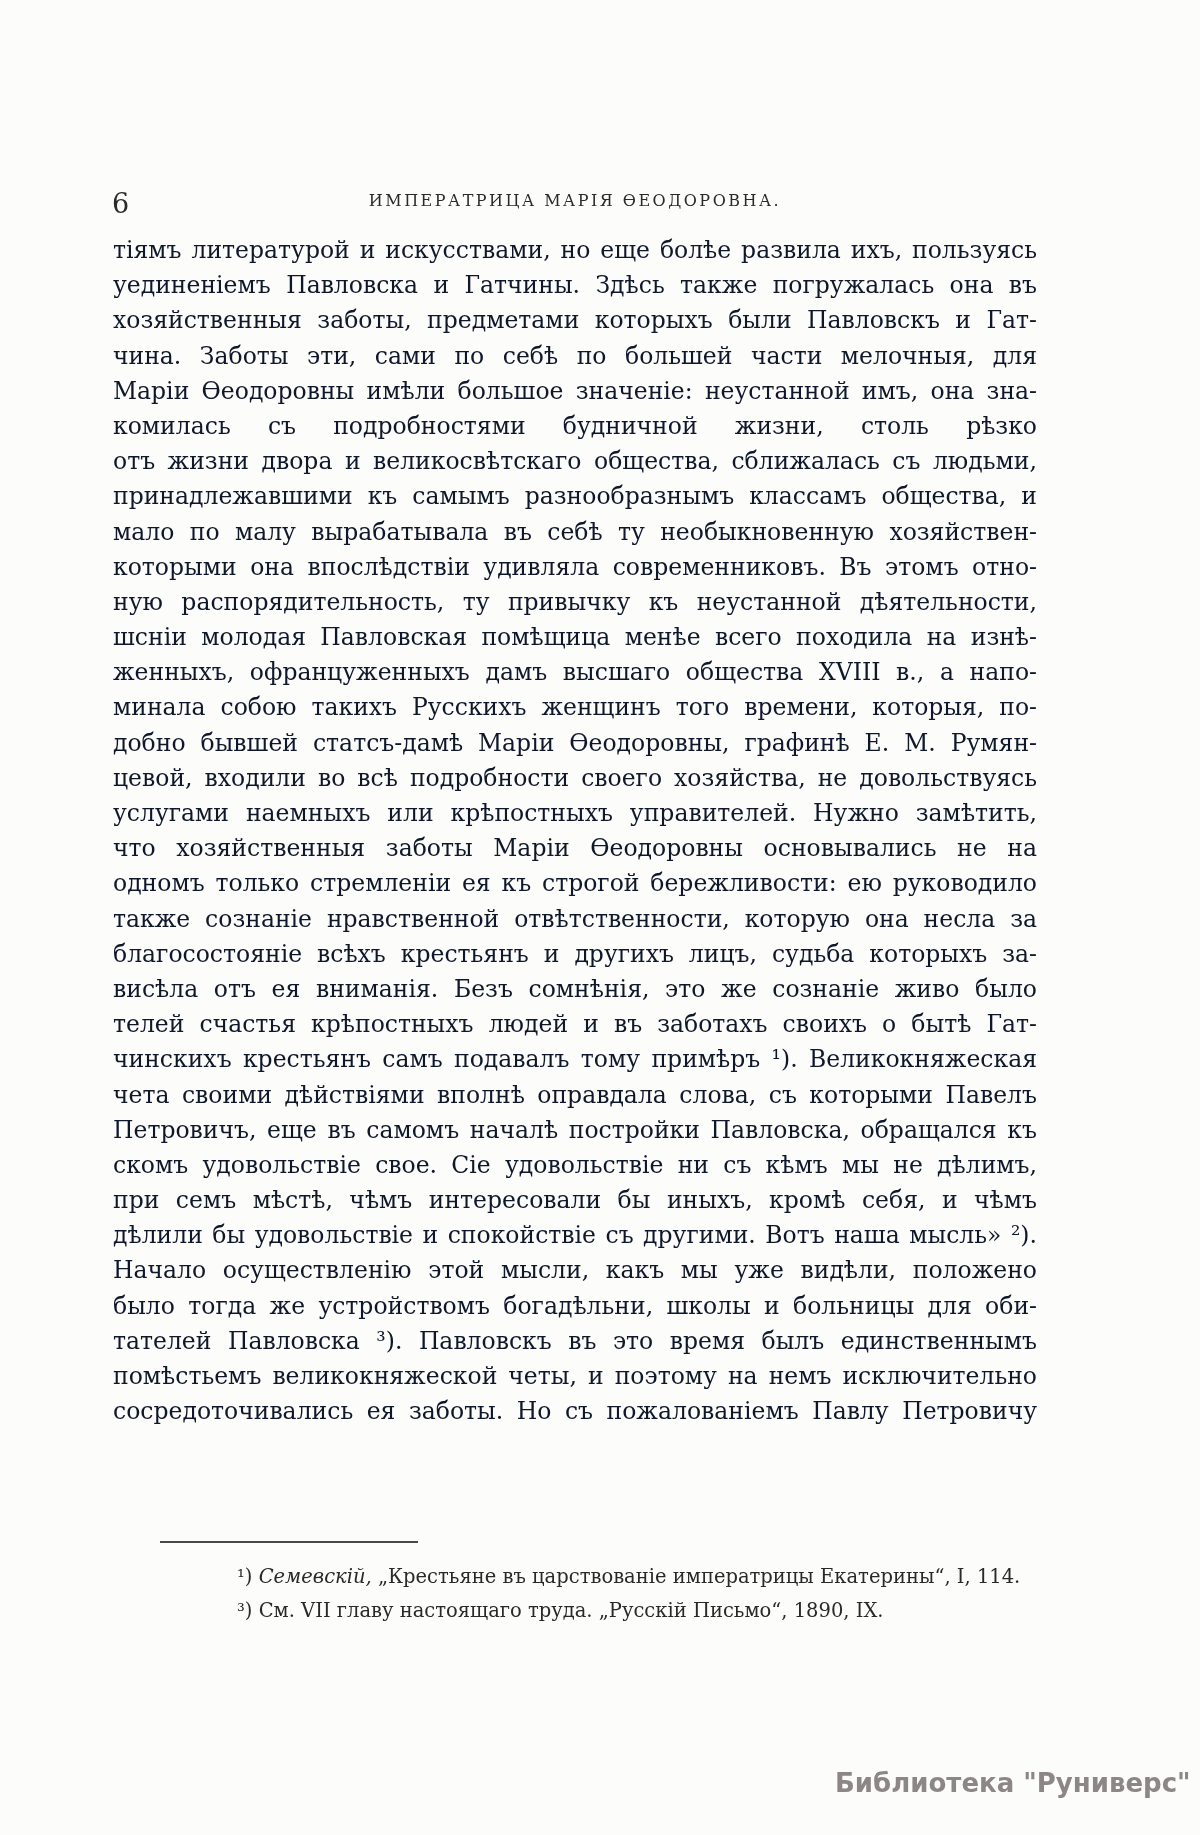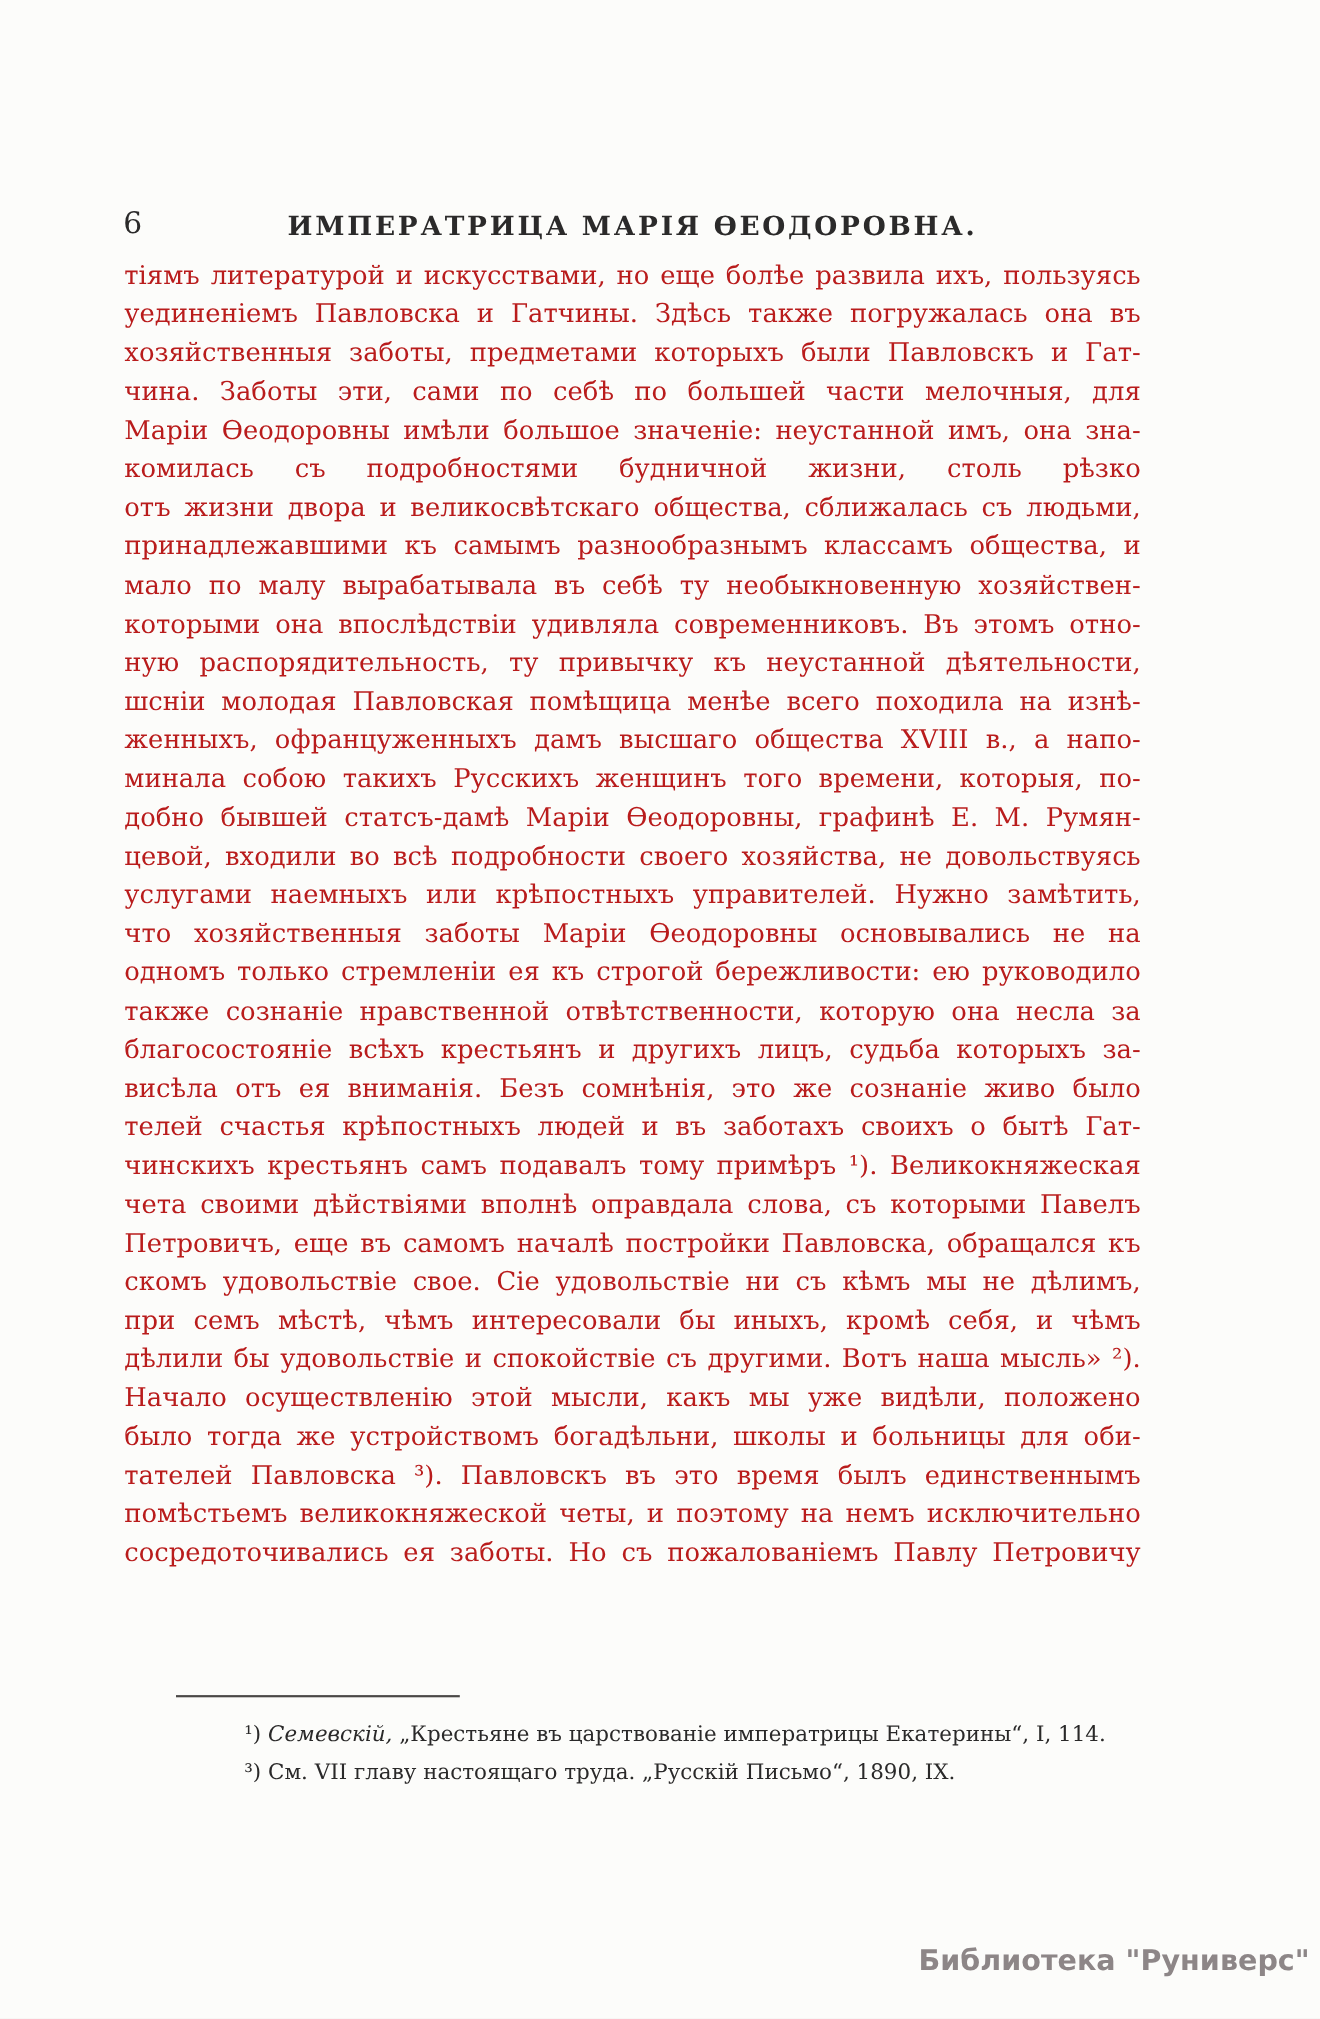--- a/index.html
+++ b/index.html
@@ -19,32 +19,32 @@
     position:absolute;
     left:112px;top:188px;
     font-size:27px;
     color:#2b2a2a;
   }
   .running-header{
     position:absolute;
     left:113px;top:191px;
     width:924px;
     text-align:center;
-    font-size:24px;
-    font-weight:700;
+    font-size:16px;
+    font-weight:400;
     letter-spacing:2.5px;
     color:#2b2a2a;
     white-space:nowrap;
   }
   .body-text{
     position:absolute;
     left:113px;top:233px;
     width:924px;
     font-size:23.5px;
-    color:#b91c1c;
+    color:#0f172a;
   }
   .textline{
     height:35.2px;
     line-height:35.2px;
     text-align:justify;
     text-align-last:justify;
     overflow:hidden;
     white-space:normal;
   }
   .footnote-rule{
@@ -58,20 +58,21 @@
     left:222px;top:1560px;
     width:820px;
     font-size:19.5px;
     color:#2a2929;
   }
   .footnote{
     height:33.5px;
     line-height:33.5px;
     white-space:nowrap;
     overflow:hidden;
+    margin-left:15px;
   }
   .fn-italic{font-style:italic;}
   .watermark{
     position:absolute;
     left:835px;top:1768px;
     font-family:"DejaVu Sans","Liberation Sans",sans-serif;
     font-weight:700;
     font-size:26px;
     color:#8d8687;
     white-space:nowrap;

